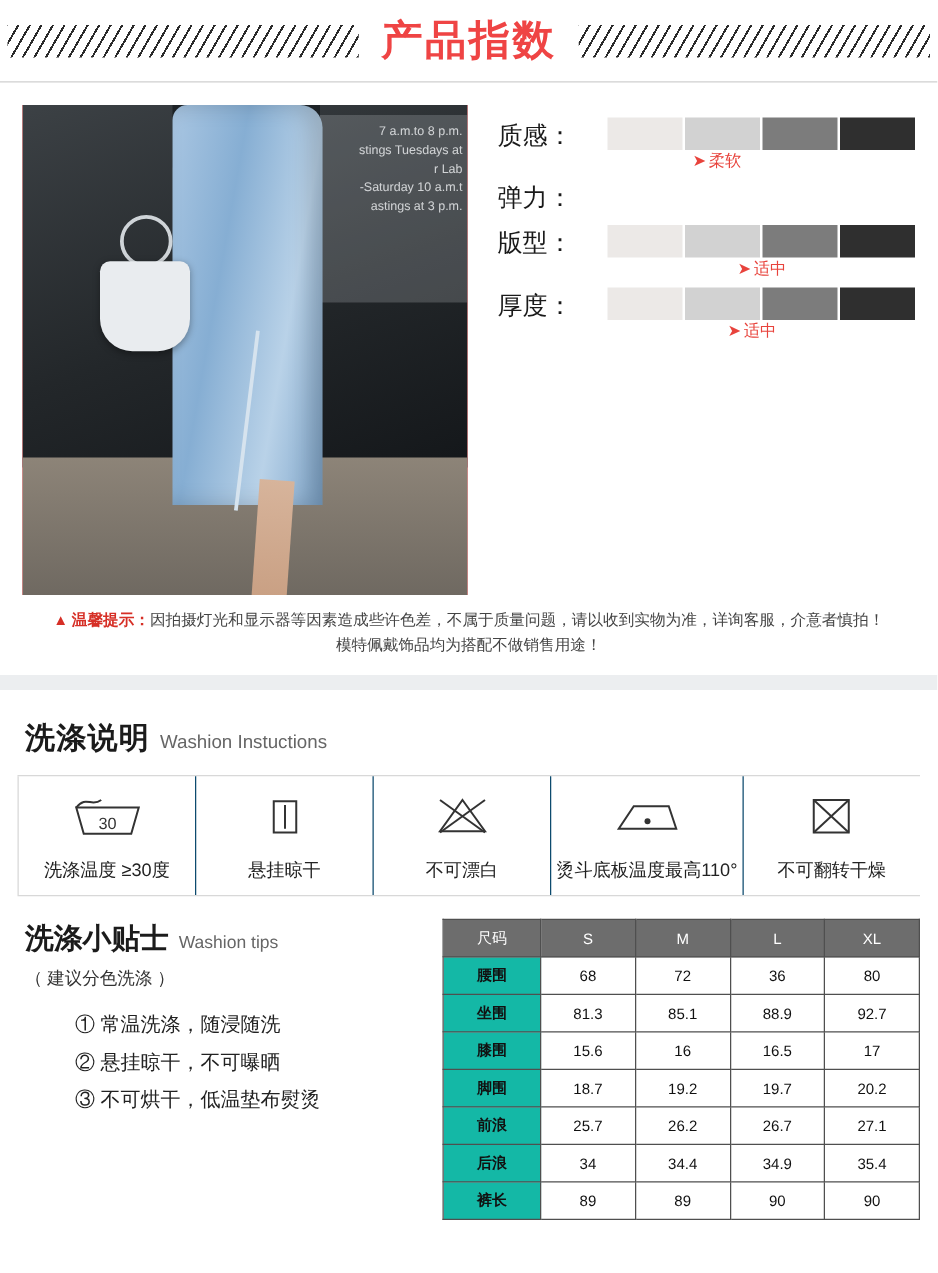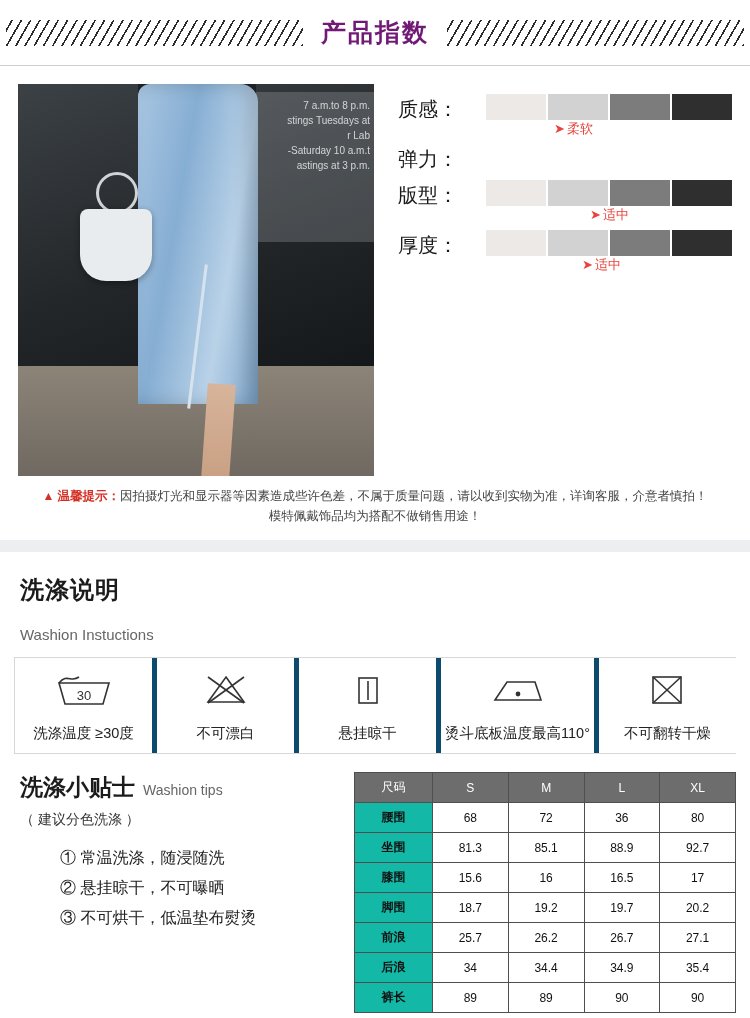--- a/index.html
+++ b/index.html
@@ -29,24 +29,24 @@
       -60deg,
       #2b2b2b 0px, #2b2b2b 1.6px,
       #ffffff 1.6px, #ffffff 8px
     );
   }
   .hatch.left { margin-left: 6px; }
   .hatch.right { margin-right: 6px; }
   .header-title {
     flex: 0 0 auto;
     padding: 0 18px;
-    font-size: 25px;
+    font-size: 33px;
     font-weight: bold;
     letter-spacing: 2px;
-    color: #701a75;
+    color: #ef4444;
   }
 
   
   .index-section {
     display: flex;
     padding: 18px 18px 0 18px;
   }
   .photo {
     width: 356px;
     height: 392px;
@@ -152,34 +152,33 @@
   .divider-thick { height: 12px; background: #eceef0; }
 
   
   .wash {
     padding: 22px 14px 0 14px;
   }
   .sec-title {
     padding: 0 6px 14px 6px;
     display: flex;
     align-items: baseline;
-    gap: 20px;
-    flex-direction: column;
+    gap: 8px;
   }
   .sec-title .cn { font-size: 24px; font-weight: bold; color: #1b1b1b; letter-spacing: 1px; }
   .sec-title .en { font-size: 15px; color: #666; }
 
   .wash-table {
     display: flex;
     border-top: 1px solid #d8d8d8;
     border-bottom: 1px solid #d8d8d8;
   }
   .wash-cell {
     flex: 1 1 0;
-    border-right: 5px solid #0c4a6e;
+    border-right: 1px solid #0c4a6e;
     padding: 8px 4px 10px 4px;
     text-align: center;
   }
   .wash-cell:last-child { border-right: none; }
   .wash-cell:first-child { border-left: 1px solid #d8d8d8; }
   .wash-icon {
     height: 46px;
     display: flex;
     align-items: center;
     justify-content: center;
@@ -342,37 +341,37 @@
           <path d="M4 14 L54 14 L48 35 L10 35 Z" fill="none" stroke="#333" stroke-width="1.6"></path>
           <path d="M4 14 C12 4, 16 14, 24 8" fill="none" stroke="#333" stroke-width="1.6"></path>
           <text x="29" y="31" font-size="13" text-anchor="middle" fill="#333" font-family="Liberation Sans, sans-serif">30</text>
         </svg>
       </div>
       <div class="wash-text">洗涤温度 ≥30度</div>
     </div>
 
     <div class="wash-cell">
       <div class="wash-icon">
+        <svg width="40" height="40" viewBox="0 0 40 40">
+          <rect x="11" y="9" width="18" height="25" fill="none" stroke="#333" stroke-width="1.6"></rect>
+          <line x1="20" y1="12" x2="20" y2="31" stroke="#333" stroke-width="1.6"></line>
+        </svg>
+      </div>
+      <div class="wash-text">悬挂晾干</div>
+    </div>
+
+    <div class="wash-cell">
+      <div class="wash-icon">
         <svg width="52" height="40" viewBox="0 0 52 40">
           <path d="M26 8 L44 33 L8 33 Z" fill="none" stroke="#333" stroke-width="1.6"></path>
           <line x1="8" y1="8" x2="44" y2="34" stroke="#333" stroke-width="1.6"></line>
           <line x1="44" y1="8" x2="8" y2="34" stroke="#333" stroke-width="1.6"></line>
         </svg>
       </div>
       <div class="wash-text">不可漂白</div>
-    </div>
-
-    <div class="wash-cell">
-      <div class="wash-icon">
-        <svg width="40" height="40" viewBox="0 0 40 40">
-          <rect x="11" y="9" width="18" height="25" fill="none" stroke="#333" stroke-width="1.6"></rect>
-          <line x1="20" y1="12" x2="20" y2="31" stroke="#333" stroke-width="1.6"></line>
-        </svg>
-      </div>
-      <div class="wash-text">悬挂晾干</div>
     </div>
 
     <div class="wash-cell">
       <div class="wash-icon">
         <svg width="62" height="40" viewBox="0 0 62 40">
           <path d="M8 31 L54 31 L48 13 L20 13 Z" fill="none" stroke="#333" stroke-width="1.6"></path>
           <circle cx="31" cy="25" r="2.4" fill="#333"></circle>
         </svg>
       </div>
       <div class="wash-text">烫斗底板温度最高110°</div>

